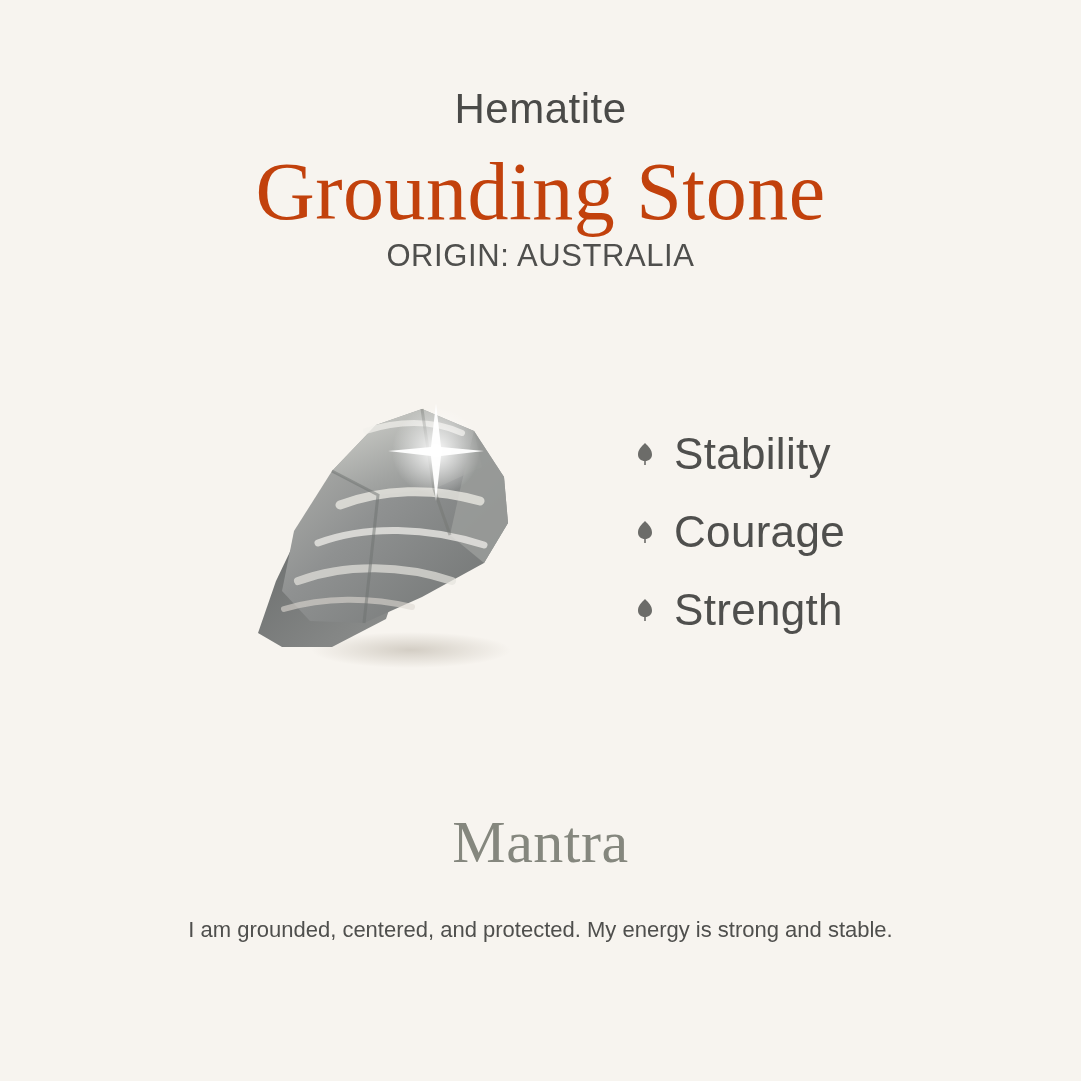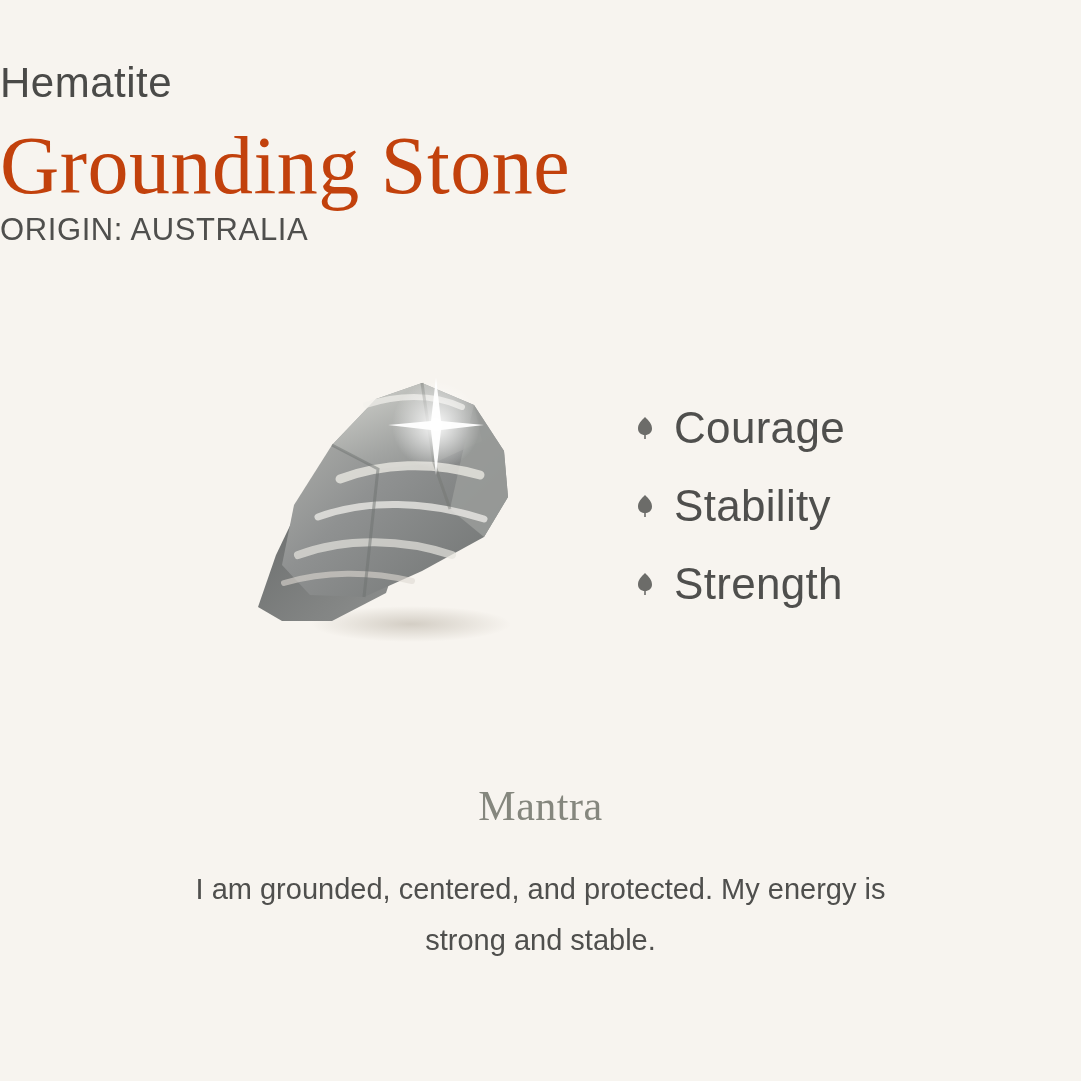--- a/index.html
+++ b/index.html
@@ -16,21 +16,22 @@
   .card {
     position: relative;
     width: 1081px;
     height: 1081px;
     background: #f7f4ef;
     box-sizing: border-box;
   }
 
   
   .header {
-    padding-top: 60px;
+    text-align: center;
+    padding-top: 86px;
   }
   .stone-name {
     font-family: "Liberation Sans", sans-serif;
     font-size: 42px;
     font-weight: 300;
     color: #4a4a48;
     letter-spacing: 0.5px;
     line-height: 1.1;
   }
   .stone-title {
@@ -97,28 +98,28 @@
     line-height: 1;
   }
 
   
   .mantra-block {
     text-align: center;
     margin-top: 108px;
   }
   .mantra-heading {
     font-family: "Liberation Serif", serif;
-    font-size: 42px;
+    font-size: 60px;
     font-weight: 400;
     color: #85877e;
     letter-spacing: 0.5px;
   }
   .mantra-text {
     font-family: "Liberation Sans", sans-serif;
-    font-size: 29px;
+    font-size: 22px;
     font-weight: 300;
     color: #4f4f4d;
     line-height: 1.75;
     max-width: 770px;
     margin: 34px auto 0 auto;
   }
 </style>
 </head>
 <body>
 
@@ -184,30 +185,30 @@
     </div>
 
     <div class="properties">
 
       <div class="prop-row">
         <span class="prop-bullet">
           <svg width="16" height="22" viewBox="0 0 16 22" xmlns="http://www.w3.org/2000/svg">
             <path d="M8 0 C4 4 1 7 1 11.5 C1 15.5 4 18 8 18 C12 18 15 15.5 15 11.5 C15 7 12 4 8 0 Z M7.2 18 L8.8 18 L8.8 22 L7.2 22 Z" fill="#6c6c69"></path>
           </svg>
         </span>
-        <span class="prop-label">Courage</span>
+        <span class="prop-label">Stability</span>
       </div>
 
       <div class="prop-row">
         <span class="prop-bullet">
           <svg width="16" height="22" viewBox="0 0 16 22" xmlns="http://www.w3.org/2000/svg">
             <path d="M8 0 C4 4 1 7 1 11.5 C1 15.5 4 18 8 18 C12 18 15 15.5 15 11.5 C15 7 12 4 8 0 Z M7.2 18 L8.8 18 L8.8 22 L7.2 22 Z" fill="#6c6c69"></path>
           </svg>
         </span>
-        <span class="prop-label">Stability</span>
+        <span class="prop-label">Courage</span>
       </div>
 
       <div class="prop-row">
         <span class="prop-bullet">
           <svg width="16" height="22" viewBox="0 0 16 22" xmlns="http://www.w3.org/2000/svg">
             <path d="M8 0 C4 4 1 7 1 11.5 C1 15.5 4 18 8 18 C12 18 15 15.5 15 11.5 C15 7 12 4 8 0 Z M7.2 18 L8.8 18 L8.8 22 L7.2 22 Z" fill="#6c6c69"></path>
           </svg>
         </span>
         <span class="prop-label">Strength</span>
       </div>

